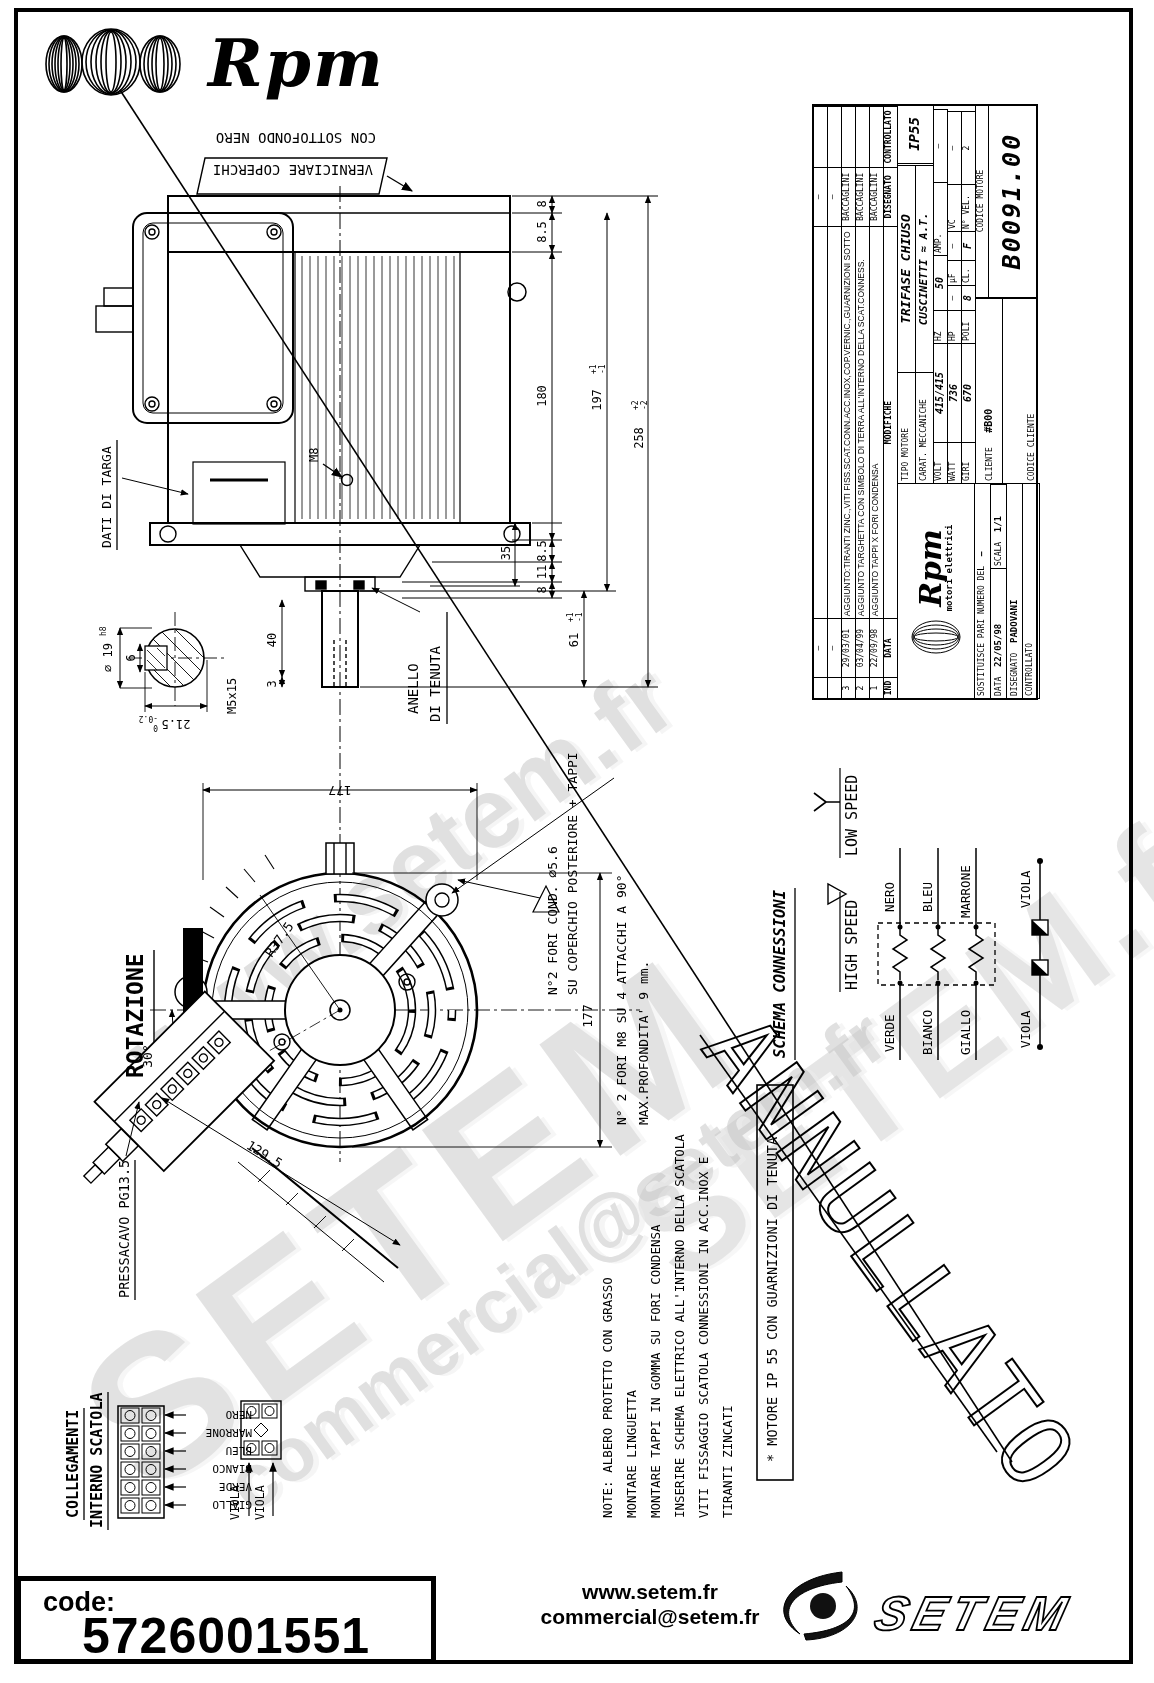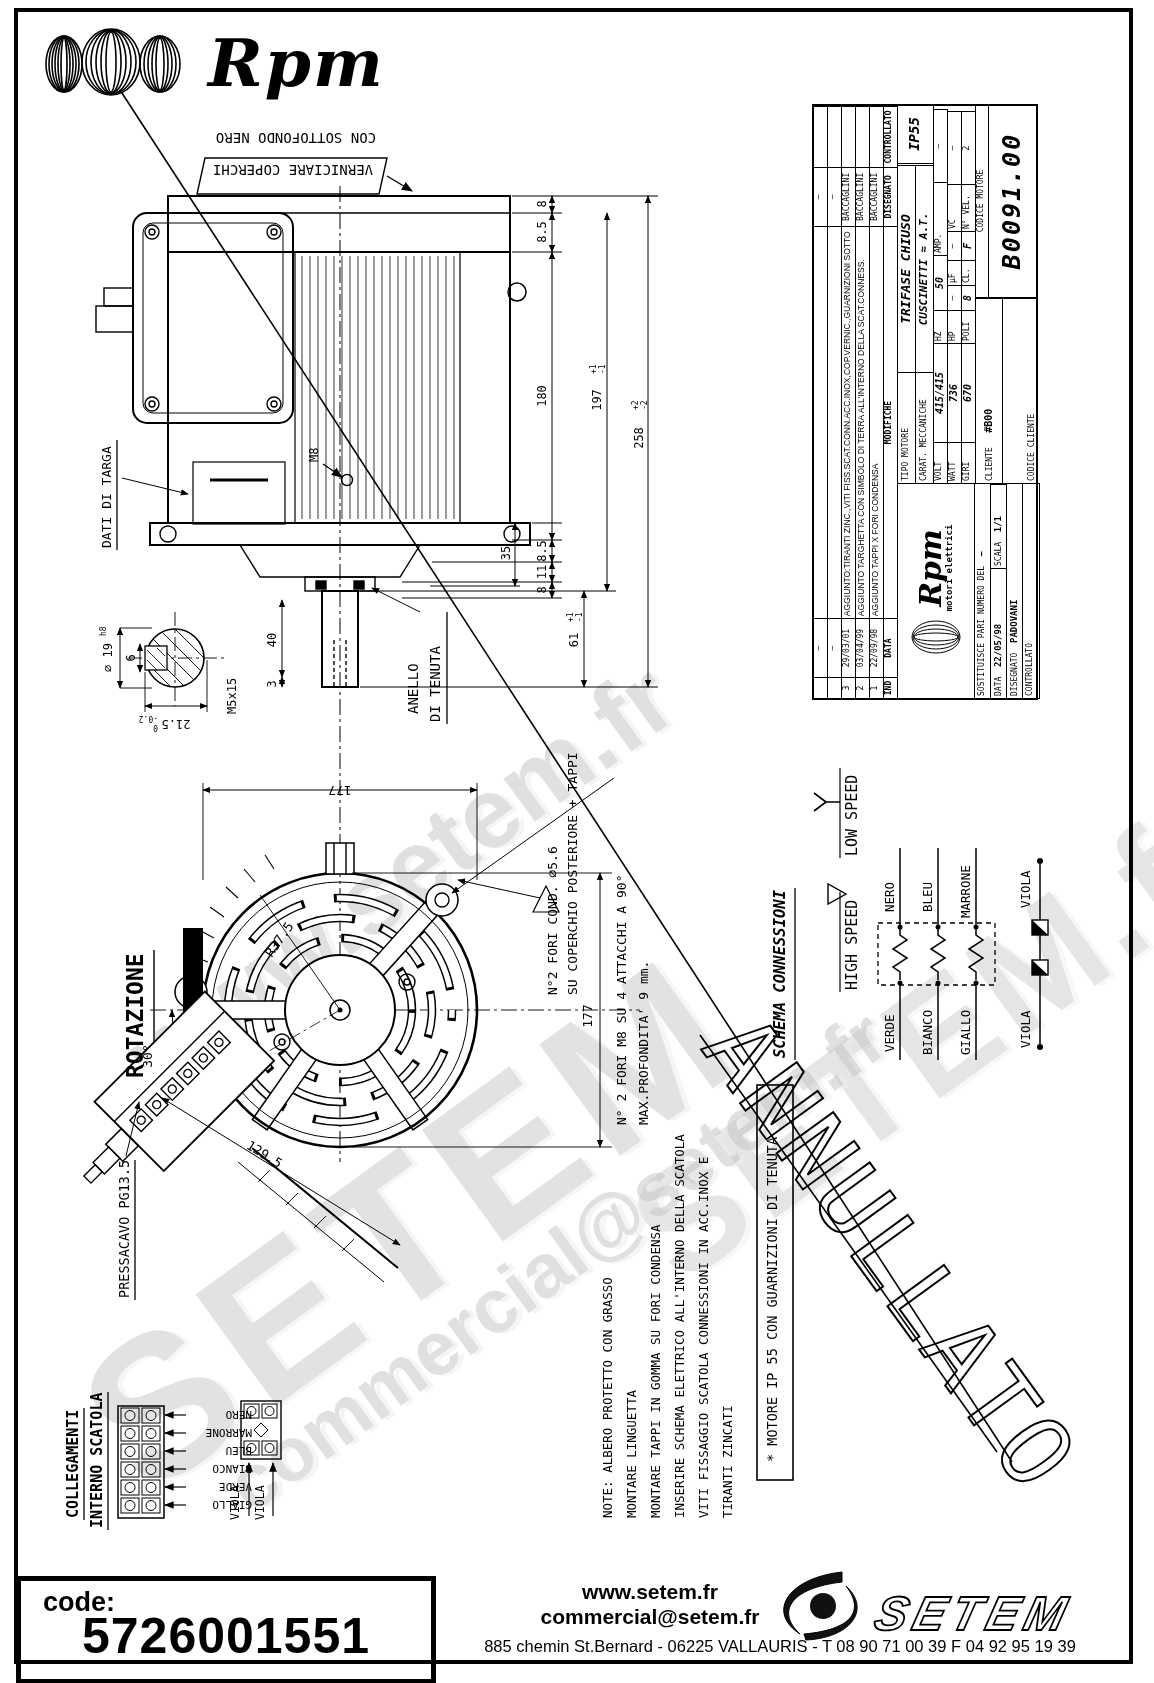--- a/index.html
+++ b/index.html
@@ -23,21 +23,21 @@
   .tblock{position:absolute;left:812px;top:700px;width:596px;height:226px;
           transform:rotate(-90deg);transform-origin:0 0;background:#fff;
           border:2px solid #000;box-sizing:border-box;font-family:"DejaVu Sans Mono",monospace;}
   .tb-row{display:flex;}
   .tb-c{border:1px solid #000;box-sizing:border-box;overflow:hidden;font-size:8px;
         padding:0 2px;margin-top:-1px;margin-left:-1px;line-height:1.25;}
   .tb-c.ctr{text-align:center;}
   .ital{font-style:italic;font-weight:bold;}
   .tb-rpm{font-family:"DejaVu Serif",serif;font-style:italic;font-weight:bold;font-size:30px;line-height:.9;}
   
-  .codebox{position:absolute;left:16px;top:1576px;width:420px;height:108px;border:5px solid #000;box-sizing:border-box;}
+  .codebox{position:absolute;left:16px;top:1576px;width:420px;height:88px;border:5px solid #000;box-sizing:border-box;}
   .code-label{position:absolute;left:22px;top:6px;font-weight:bold;font-size:27px;}
   .code-val{position:absolute;left:0;top:26px;width:100%;text-align:center;font-weight:bold;font-size:50px;letter-spacing:1px;}
   .f-site{position:absolute;left:470px;top:1580px;width:360px;text-align:center;font-weight:bold;font-size:21px;}
   .f-mail{position:absolute;left:470px;top:1605px;width:360px;text-align:center;font-weight:bold;font-size:21px;}
   .f-addr{position:absolute;left:430px;top:1637px;width:700px;text-align:center;font-size:16.5px;}
   .nline{font-size:12.5px;letter-spacing:0px;}
 </style>
 </head>
 <body>
 
@@ -670,15 +670,14 @@
       </div>
     </div>
   </div>
 
   <div class="codebox">
     <div class="code-label">code:</div>
     <div class="code-val">5726001551</div>
   </div>
   <div class="f-site">www.setem.fr</div>
   <div class="f-mail">commercial@setem.fr</div>
-  <div class="f-addr">885 chemin St.Bernard  -  06225 VALLAURIS  -  T 08 90 71 00 39   F 04 92 95 19 39</div>
 
 </div>
 
 </body></html>

